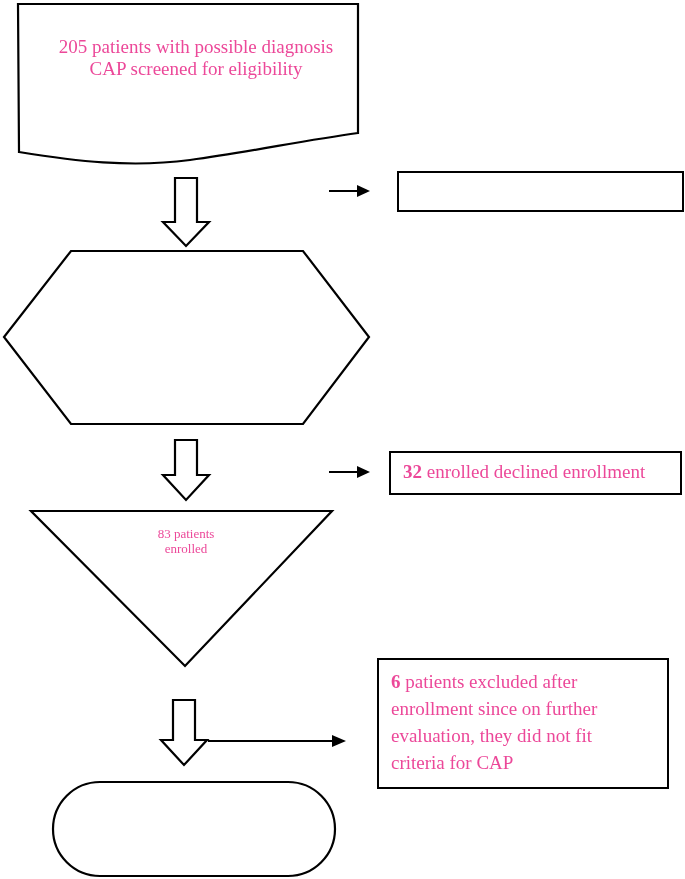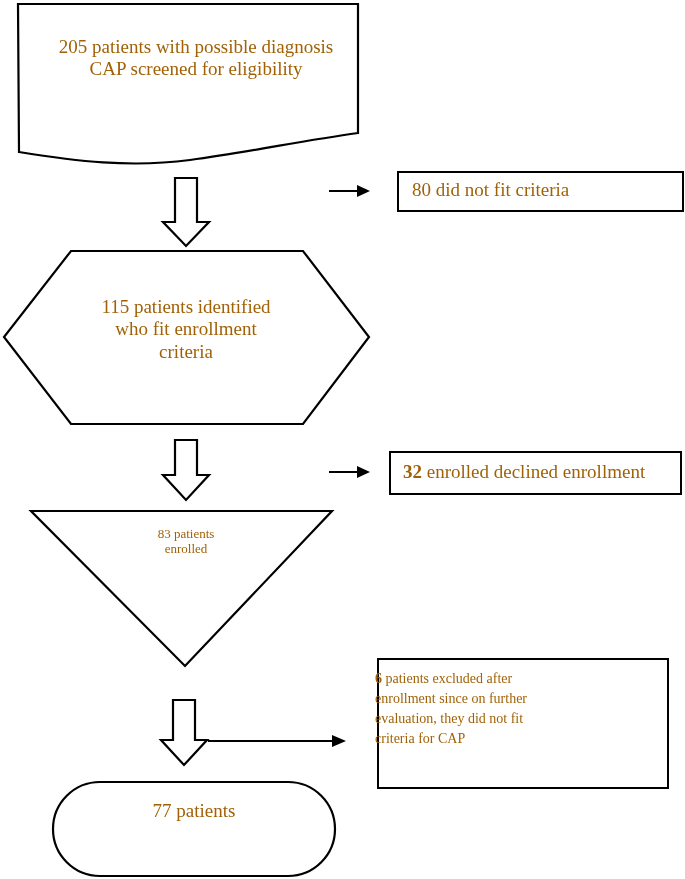--- a/index.html
+++ b/index.html
@@ -49,21 +49,21 @@
   }
   .connector-head {
     fill: #000000;
     stroke: none;
   }
   .label {
     position: absolute;
     margin: 0;
     padding: 0;
     line-height: 1.18;
-    color: #a16207;
+    color: #ec4899;
     font-family: "Liberation Serif", "DejaVu Serif", serif;
     white-space: pre-line;
   }
   .label-center {
     text-align: center;
   }
   .label-left {
     text-align: left;
   }
   .lbl-doc {
@@ -96,24 +96,24 @@
     width: 262px;
     font-size: 19px;
   }
   .lbl-box2 {
     left: 403px;
     top: 461px;
     width: 272px;
     font-size: 19px;
   }
   .lbl-box3 {
-    left: 375px;
+    left: 391px;
     top: 669px;
     width: 270px;
-    font-size: 14px;
+    font-size: 19px;
     line-height: 1.42;
   }
   .lbl-box3 b,
   .lbl-box2 b {
     font-weight: bold;
     margin-top: 31px;
   }
 </style>
 </head>
 <body>
@@ -155,30 +155,25 @@
 
     <rect class="box-outline" x="378" y="659" width="290" height="129"></rect>
 
     <rect class="shape-outline" x="53" y="782" width="282" height="94" rx="47" ry="47"></rect>
 
   </svg>
 
   <div class="label label-center lbl-doc">205 patients with possible diagnosis
 CAP screened for eligibility</div>
 
-  <div class="label label-center lbl-hex">115 patients identified
-who fit enrollment
-criteria</div>
 
   <div class="label label-center lbl-tri">83 patients
 enrolled</div>
 
-  <div class="label label-center lbl-stadium">77 patients</div>
 
-  <div class="label label-left lbl-box1">80 did not fit criteria</div>
 
   <div class="label label-left lbl-box2"><b>32</b><span> enrolled declined enrollment</span></div>
 
   <div class="label label-left lbl-box3"><b>6</b><span> patients excluded after
 enrollment since on further
 evaluation, they did not fit
 criteria for CAP</span></div>
 
 </div>
 

